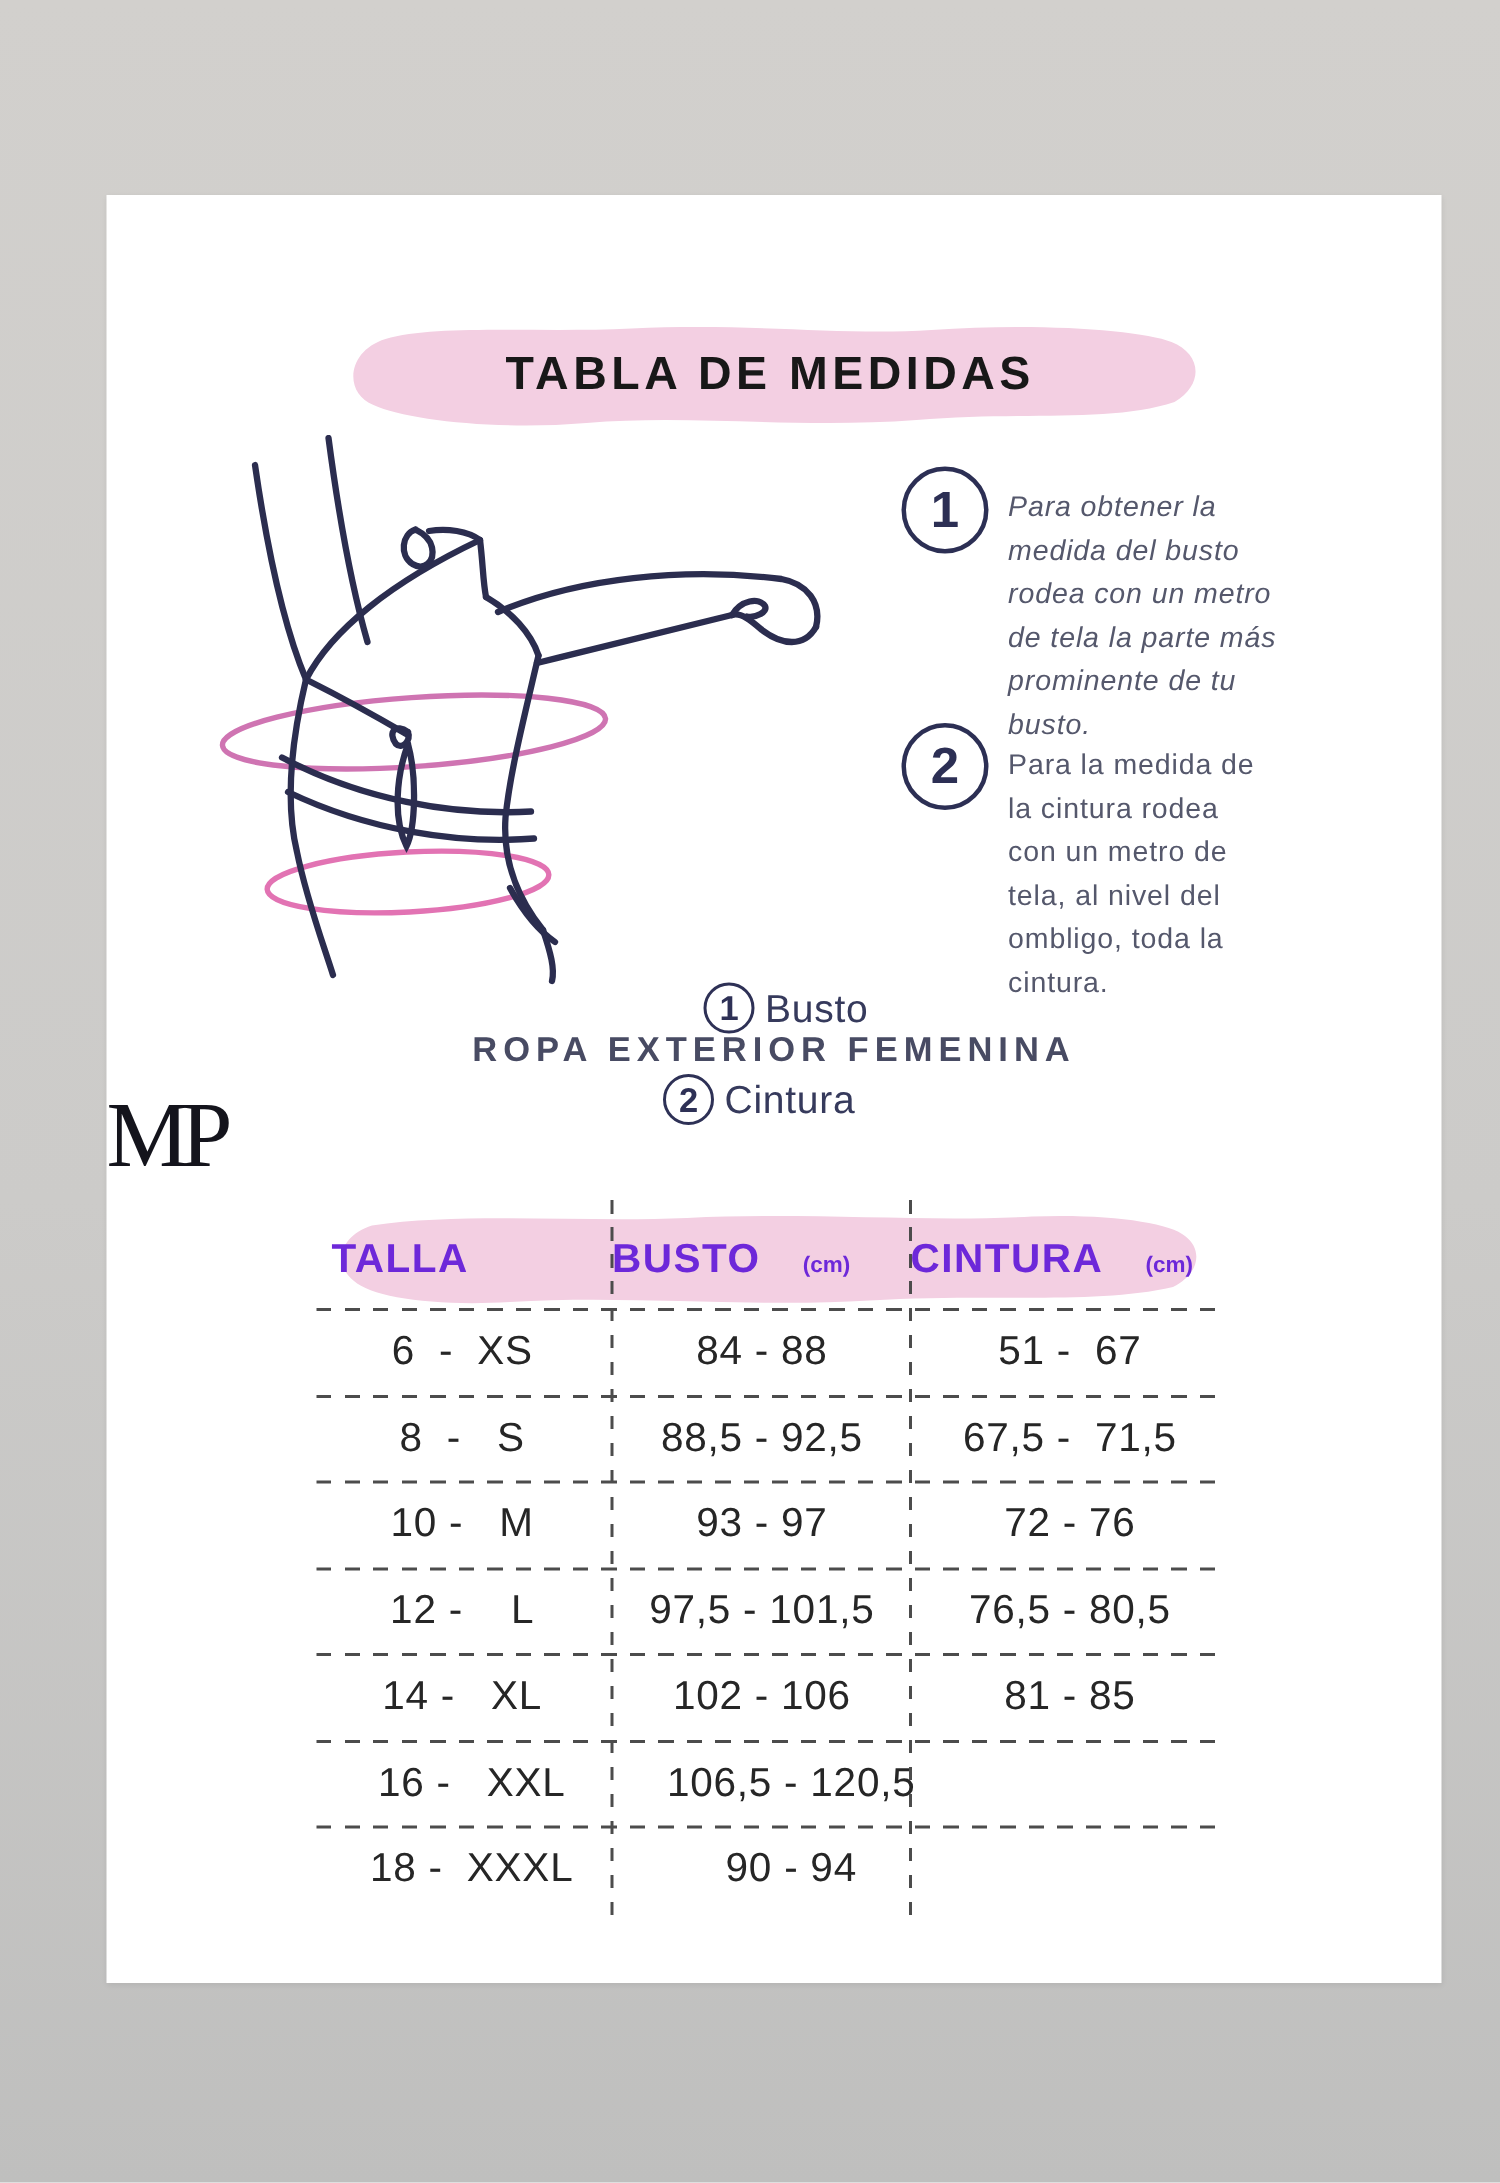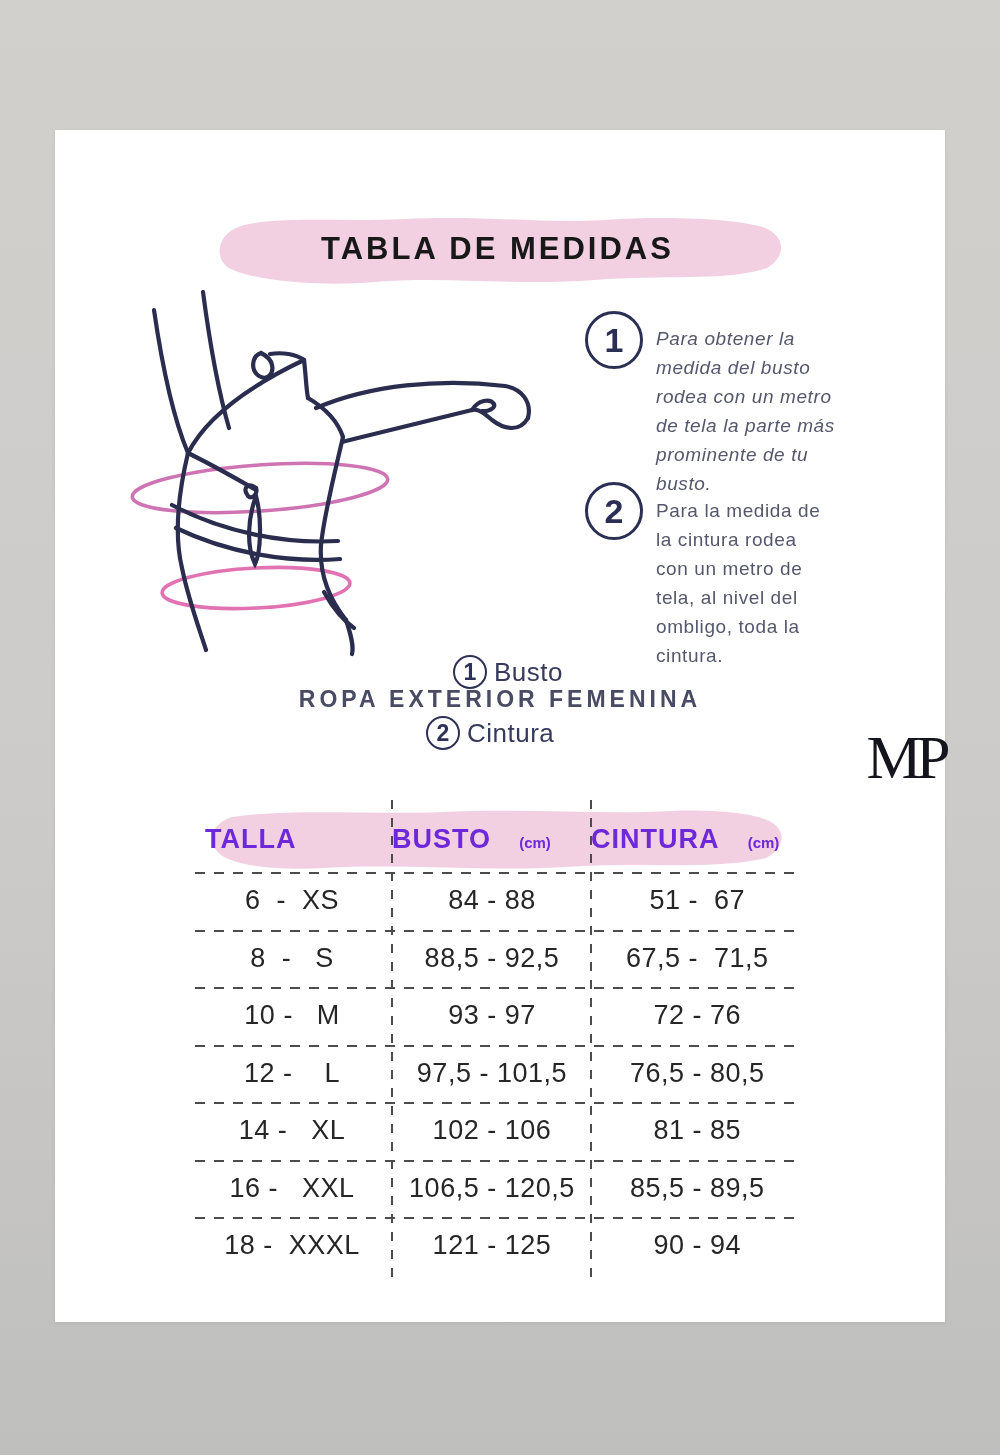--- a/index.html
+++ b/index.html
@@ -3,21 +3,21 @@
 <meta charset="utf-8">
 <style>
   html,body{margin:0;padding:0;}
   body{
     width:1000px;height:1455px;
     font-family:"Liberation Sans",sans-serif;
     background:linear-gradient(180deg,#d2d0cd 0%,#cccbc9 55%,#bfbfbe 100%);
     position:relative;overflow:hidden;
   }
   .page-card{
-    position:absolute;left:55px;top:130px;width:890px;height:1192px;
+    position:absolute;left:71px;top:130px;width:890px;height:1192px;
     background:#ffffff;box-shadow:0 1px 4px rgba(0,0,0,0.08);
   }
   
   .title-wrap{position:absolute;left:150px;top:82px;width:585px;height:74px;}
   .title-wrap svg{position:absolute;left:0;top:0;}
   .title-text{
     position:relative;z-index:2;text-align:center;line-height:74px;
     font-size:31px;font-weight:bold;color:#181818;letter-spacing:3px;
   }
   
@@ -45,21 +45,21 @@
     white-space:pre-line;
   }
   .instr-text-1{top:194px;font-style:italic;}
   .instr-text-2{top:366px;}
   
   .section-title{
     position:absolute;left:0;top:556px;width:100%;text-align:center;
     font-size:23px;color:#484b63;letter-spacing:4px;font-weight:bold;
   }
   .brand-logo{
-    position:absolute;left:0;top:592px;width:100%;text-align:right;
+    position:absolute;left:0;top:592px;width:100%;text-align:left;
     font-family:"Liberation Serif",serif;font-size:62px;color:#14141c;
     letter-spacing:-0.09em;
   }
   
   .size-table{position:absolute;left:150px;top:676px;width:585px;height:470px;}
   .table-blob{position:absolute;left:-3px;top:0;z-index:1;}
   .t-header{position:relative;z-index:2;display:flex;height:66px;align-items:center;}
   .t-row{position:relative;display:flex;height:57.5px;align-items:center;gap:20px;}
   .t-row::before{
     content:"";position:absolute;left:-10px;right:-10px;top:0;height:2.4px;
@@ -187,25 +187,23 @@
           <div class="t-cell c3">76,5 - 80,5</div>
         </div>
         <div class="t-row">
           <div class="t-cell c1">14 -   XL</div>
           <div class="t-cell c2">102 - 106</div>
           <div class="t-cell c3">81 - 85</div>
         </div>
         <div class="t-row">
           <div class="t-cell c1">16 -   XXL</div>
           <div class="t-cell c2">106,5 - 120,5</div>
-          <div class="t-cell c3">85,5 - 89,5</div>
         </div>
         <div class="t-row">
           <div class="t-cell c1">18 -  XXXL</div>
-          <div class="t-cell c2">121 - 125</div>
           <div class="t-cell c3">90 - 94</div>
         </div>
       </div>
     <div class="v-line v-line-1"></div>
     <div class="v-line v-line-2"></div>
   </div>
 
 </div>
 
 </body></html>

